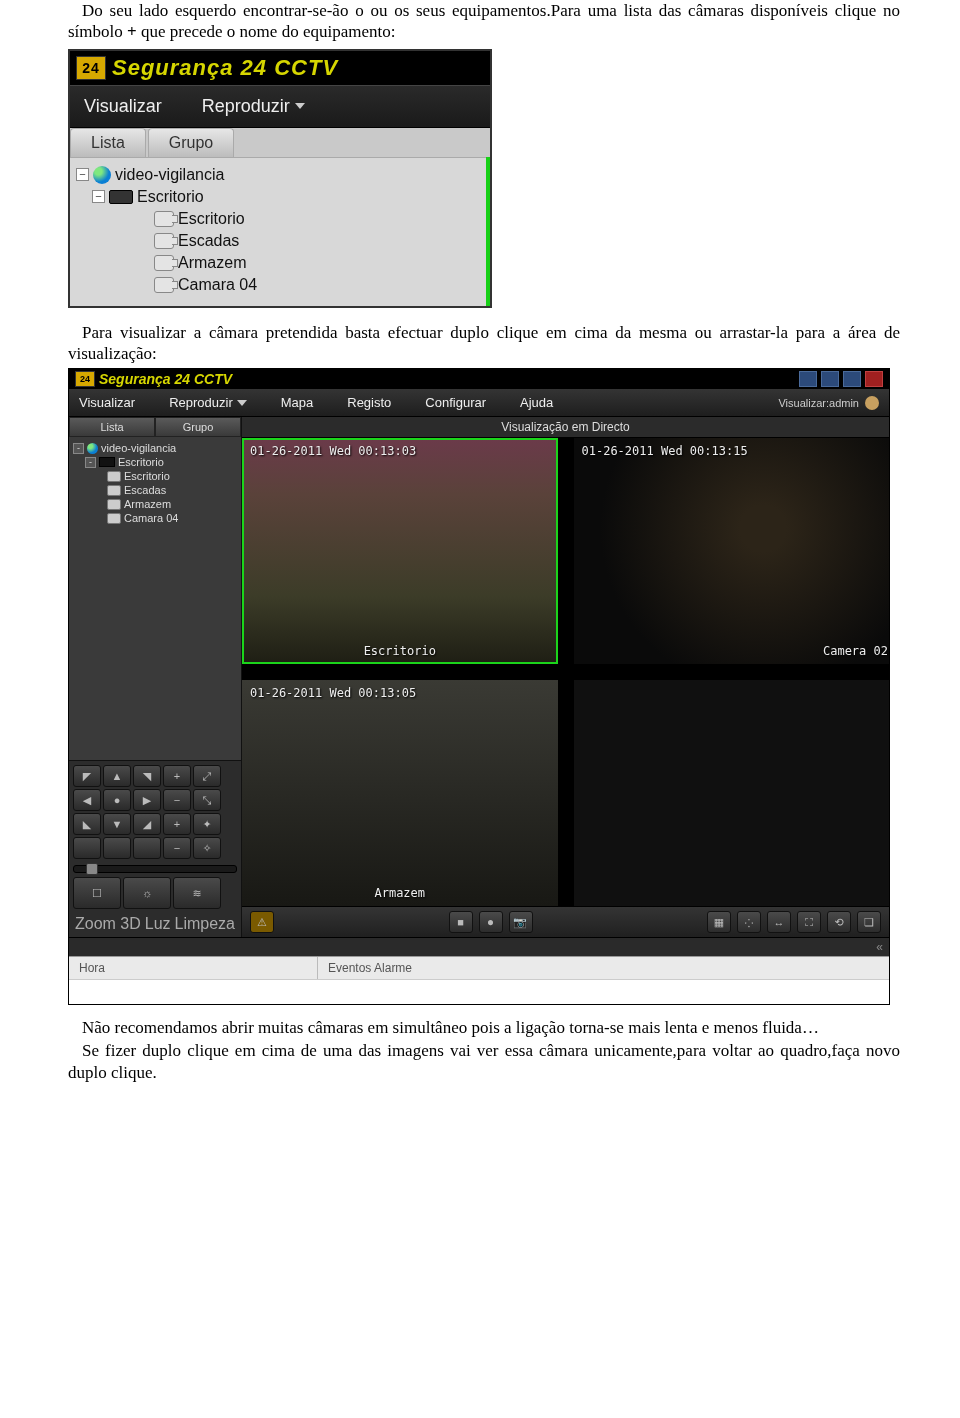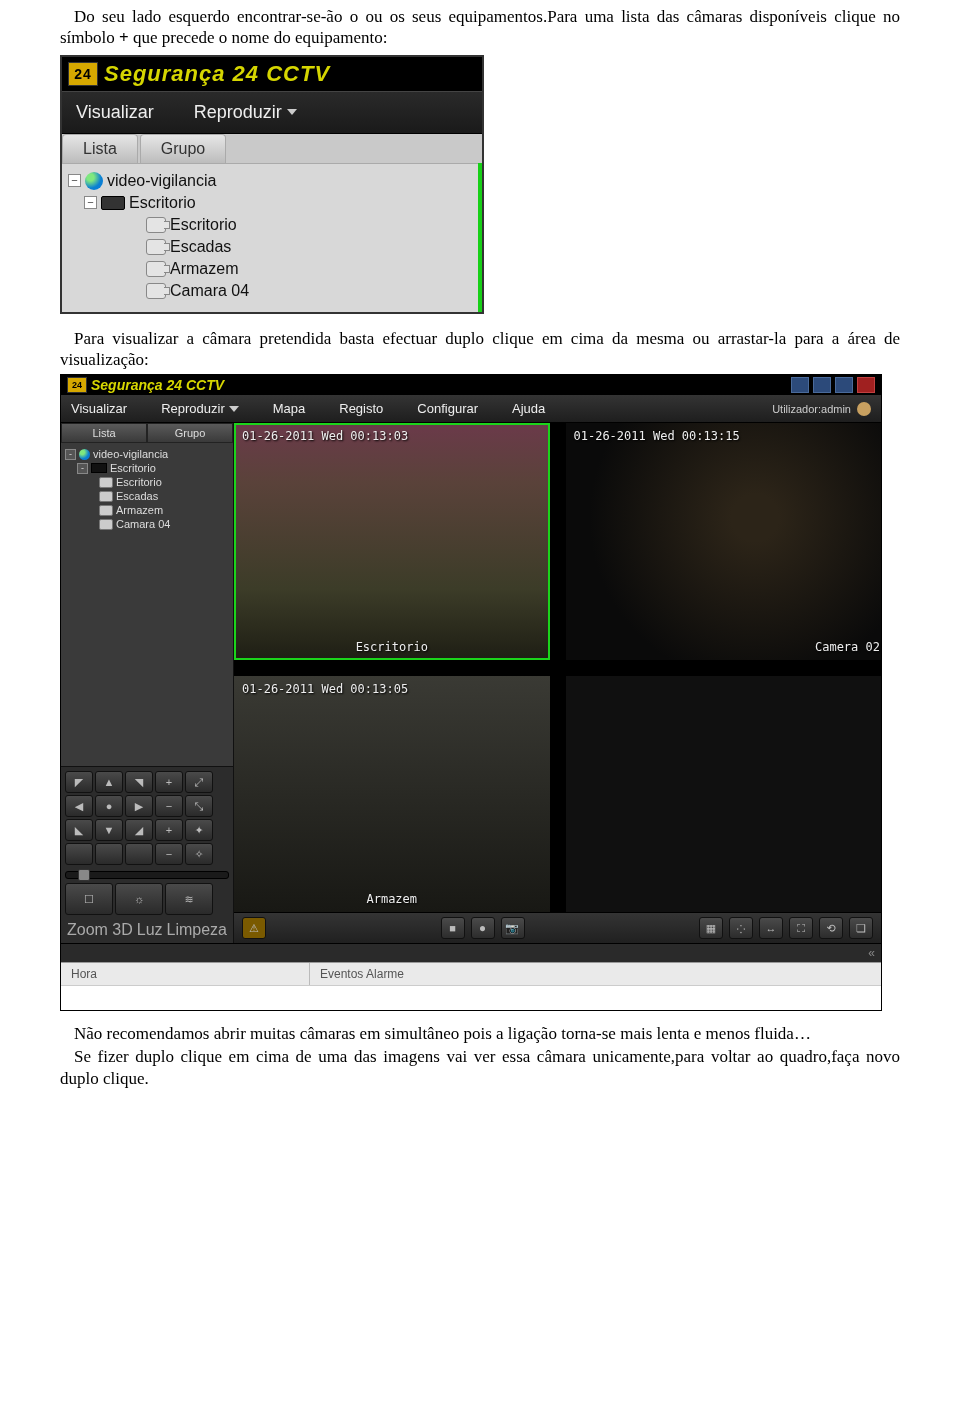--- a/index.html
+++ b/index.html
@@ -4,21 +4,22 @@
 <style>
   body {
     margin: 0;
     font-family: "Times New Roman", serif;
     font-size: 17px;
     color: #000;
     background: #fff;
     width: 960px;
   }
   .doc {
-    padding: 6px 60px 40px 60px;
+    padding: 0 60px 40px 60px;
+    margin-left: 8px;
   }
   .para {
     margin: 0 0 2px 0;
     text-align: justify;
     line-height: 1.25;
   }
   .indent { text-indent: 14px; }
   .figure1 {
     width: 420px;
     margin: 6px 0 14px 0;
@@ -240,21 +241,21 @@
         <div class="item">
             <span>Reproduzir</span>
             <span class="triangle-down"></span>
           </div>
         <div class="item">Mapa</div>
         <div class="item">Registo</div>
         <div class="item">Configurar</div>
         <div class="item">Ajuda</div>
       </div>
       <div class="right">
-        <span>Utilizador:admin</span>
+        <span>Visualizar:admin</span>
         <span class="avatar"></span>
       </div>
     </div>
 
     <div class="f2-body">
       <div class="f2-side">
         <div class="f2-side-tabs">
           <div class="stab">Lista</div>
           <div class="stab">Grupo</div>
         </div>
@@ -317,20 +318,21 @@
           </div>
           <div class="ptz-labels">
             <span>Zoom 3D</span>
             <span>Luz</span>
             <span>Limpeza</span>
           </div>
         </div>
       </div>
 
       <div class="f2-main">
+        <div class="f2-main-title">Visualização em Directo</div>
         <div class="f2-grid">
           <div class="cell selected scene-office">
             <div class="ts">01-26-2011 Wed 00:13:03</div>
             <div class="camlabel left">Escritorio</div>
           </div>
           <div class="cell scene-dark">
             <div class="ts">01-26-2011 Wed 00:13:15</div>
             <div class="camlabel right">Camera 02</div>
           </div>
           <div class="cell scene-armazem">

